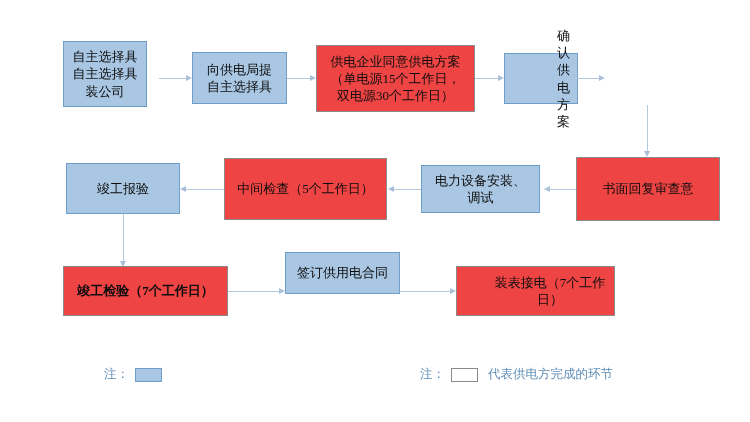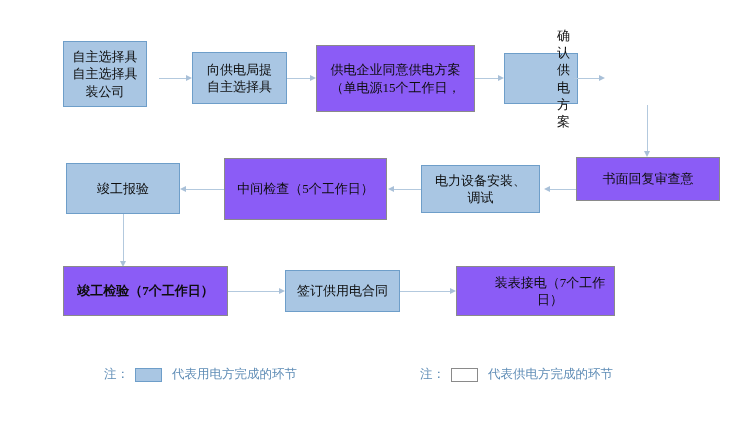--- a/index.html
+++ b/index.html
@@ -32,21 +32,21 @@
     color: #0d0d0d;
     letter-spacing: 0px;
     padding: 2px 3px;
     font-weight: 400;
   }
   .node.blue {
     background: #a9c6e3;
     border: 1px solid #6e9ec9;
   }
   .node.white {
-    background: #8b5cf6;
+    background: #ef4444;
     border: 1px solid #8a8a8a;
   }
   .node span { display: block; }
 
   
   .conn {
     position: absolute;
     background: #b3c9de;
   }
   .conn.h { height: 1px; }
@@ -116,41 +116,42 @@
     </div>
   </div>
 
   <div class="conn h" style="left:287px; top:78px; width:26px;"></div>
   <div class="arrow right" style="left:310px; top:74.5px;"></div>
 
   <div class="node white" style="left:316px; top:45px; width:159px; height:67px;">
     <div>
       <span>供电企业同意供电方案</span>
       <span>（单电源15个工作日，</span>
+      <span>双电源30个工作日）</span>
     </div>
   </div>
 
   <div class="conn h" style="left:475px; top:78px; width:26px;"></div>
   <div class="arrow right" style="left:498px; top:74.5px;"></div>
 
   <div class="node blue" style="left:504px; top:53px; width:74px; height:51px;padding-left:48px;">
     <div>
       <span>确认供</span>
       <span>电方案</span>
     </div>
   </div>
 
   <div class="conn h" style="left:574px; top:78px; width:28px;"></div>
   <div class="arrow right" style="left:599px; top:74.5px;"></div>
 
 
   <div class="conn v" style="left:647px; top:105px; height:48px;"></div>
   <div class="arrow down" style="left:643.5px; top:151px;"></div>
 
-  <div class="node white" style="left:576px; top:157px; width:144px; height:44px;">
+  <div class="node white" style="left:576px; top:157px; width:144px; height:64px;">
     <div>
       <span>书面回复审查意</span>
     </div>
   </div>
 
   <div class="conn h" style="left:547px; top:189px; width:29px;"></div>
   <div class="arrow left" style="left:544px; top:185.5px;"></div>
 
   <div class="node blue" style="left:421px; top:165px; width:119px; height:48px;">
     <div>
@@ -182,39 +183,38 @@
 
   <div class="node white" style="left:63px; top:266px; width:165px; height:50px;font-weight:bold;">
     <div>
       <span>竣工检验（7个工作日）</span>
     </div>
   </div>
 
   <div class="conn h" style="left:228px; top:291px; width:54px;"></div>
   <div class="arrow right" style="left:279px; top:287.5px;"></div>
 
-  <div class="node blue" style="left:285px; top:270px; width:115px; height:42px;">
+  <div class="node blue" style="left:285px; top:252px; width:115px; height:42px;">
     <div>
       <span>签订供用电合同</span>
     </div>
   </div>
 
   <div class="conn h" style="left:400px; top:291px; width:53px;"></div>
   <div class="arrow right" style="left:450px; top:287.5px;"></div>
 
   <div class="node white" style="left:456px; top:266px; width:159px; height:50px;padding-left:32px;">
     <div>
       <span>装表接电（7个工作日）</span>
     </div>
   </div>
 
   <div class="legend" style="left:104px; top:366px;">
     <span class="lbl">注：</span>
     <span class="swatch blue"></span>
-    <span>代表用电方完成的环节</span>
   </div>
 
   <div class="legend" style="left:420px; top:366px;">
     <span class="lbl">注：</span>
     <span class="swatch white"></span>
     <span>代表供电方完成的环节</span>
   </div>
 
 </div>
 

